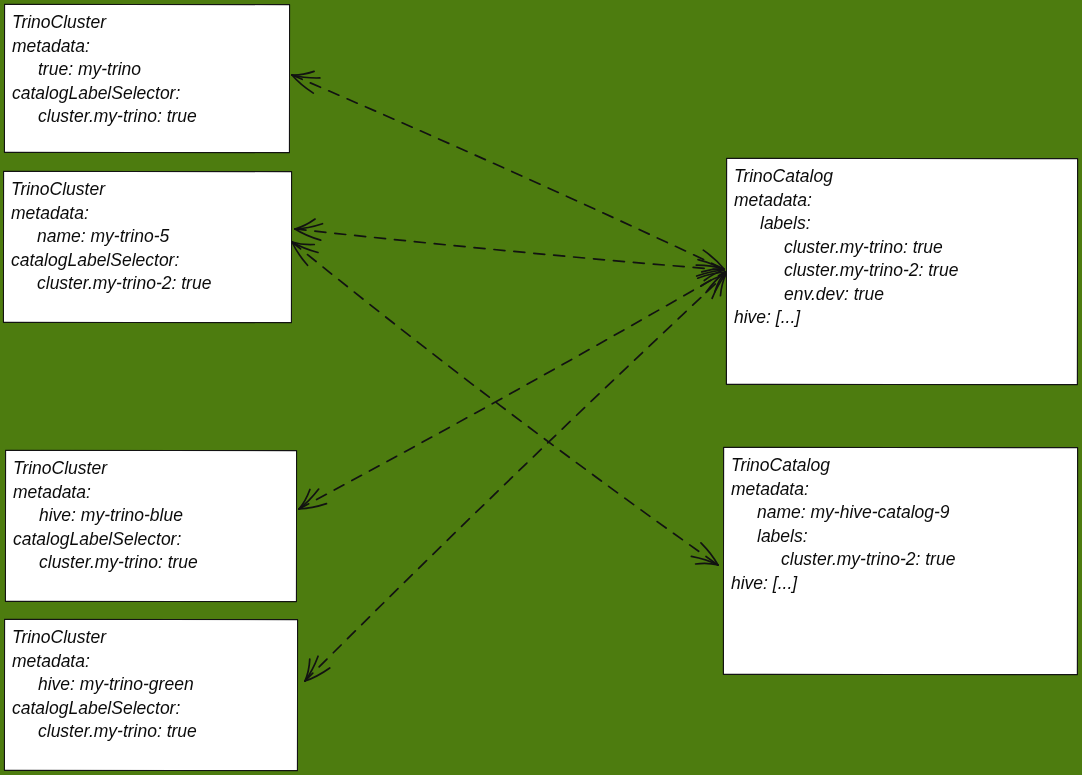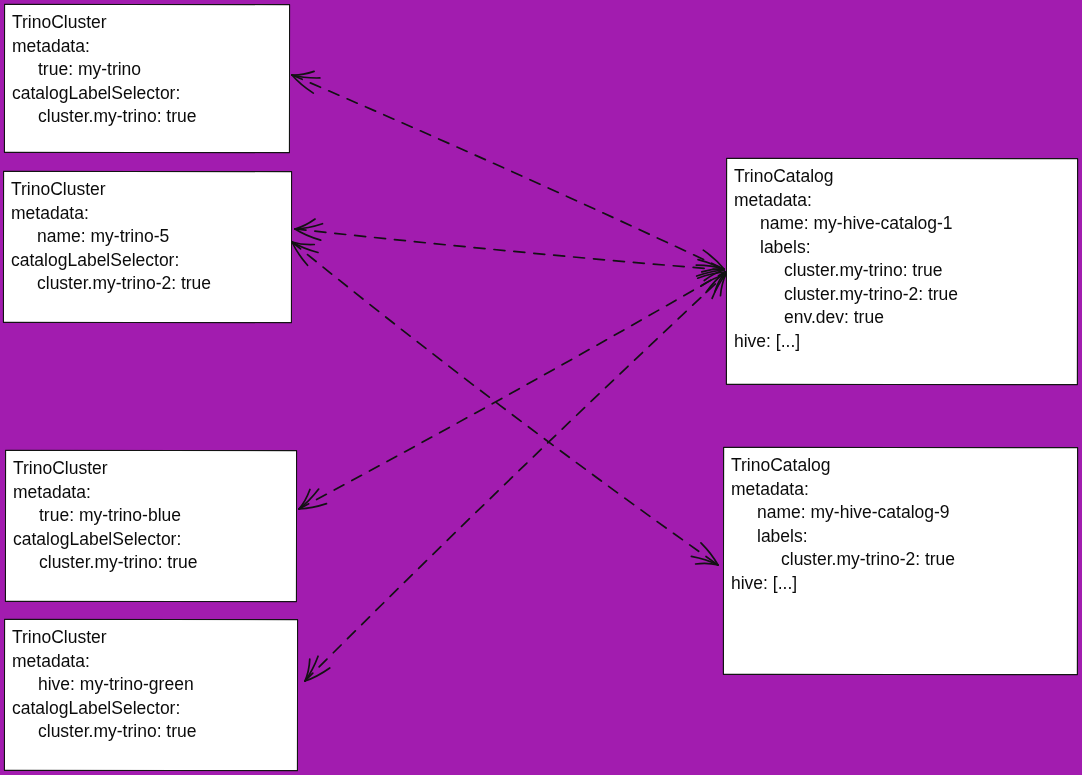--- a/index.html
+++ b/index.html
@@ -1,21 +1,22 @@
 <!DOCTYPE html>
 <html><head>
 <meta charset="utf-8">
 <style>
   html,body{margin:0;padding:0;background:#ffffff;}
   #canvas{
     position:relative;
     width:1082px;height:775px;
-    background:#a21caf;
+    background:#4d7c0f;
     font-family:"Liberation Sans", sans-serif;
     overflow:hidden;
+    font-style:italic;
   }
   .node{
     position:absolute;
     background:#ffffff;
     border:1.8px solid #141414;
     box-sizing:border-box;
     padding:6px 7px;
     z-index:1;
   }
   
@@ -64,37 +65,36 @@
     <div class="ln i0">TrinoCluster</div>
     <div class="ln i0">metadata:</div>
     <div class="ln i1">name: my-trino-5</div>
     <div class="ln i0">catalogLabelSelector:</div>
     <div class="ln i1">cluster.my-trino-2: true</div>
   </div>
 
   <div class="node" id="n2">
     <div class="ln i0">TrinoCluster</div>
     <div class="ln i0">metadata:</div>
-    <div class="ln i1">true: my-trino-blue</div>
+    <div class="ln i1">hive: my-trino-blue</div>
     <div class="ln i0">catalogLabelSelector:</div>
     <div class="ln i1">cluster.my-trino: true</div>
   </div>
 
   <div class="node" id="n3">
     <div class="ln i0">TrinoCluster</div>
     <div class="ln i0">metadata:</div>
     <div class="ln i1">hive: my-trino-green</div>
     <div class="ln i0">catalogLabelSelector:</div>
     <div class="ln i1">cluster.my-trino: true</div>
   </div>
 
   <div class="node" id="n4">
     <div class="ln i0">TrinoCatalog</div>
     <div class="ln i0">metadata:</div>
-    <div class="ln i1">name: my-hive-catalog-1</div>
     <div class="ln i1">labels:</div>
     <div class="ln i2">cluster.my-trino: true</div>
     <div class="ln i2">cluster.my-trino-2: true</div>
     <div class="ln i2">env.dev: true</div>
     <div class="ln i0">hive: [...]</div>
   </div>
 
   <div class="node" id="n5">
     <div class="ln i0">TrinoCatalog</div>
     <div class="ln i0">metadata:</div>

